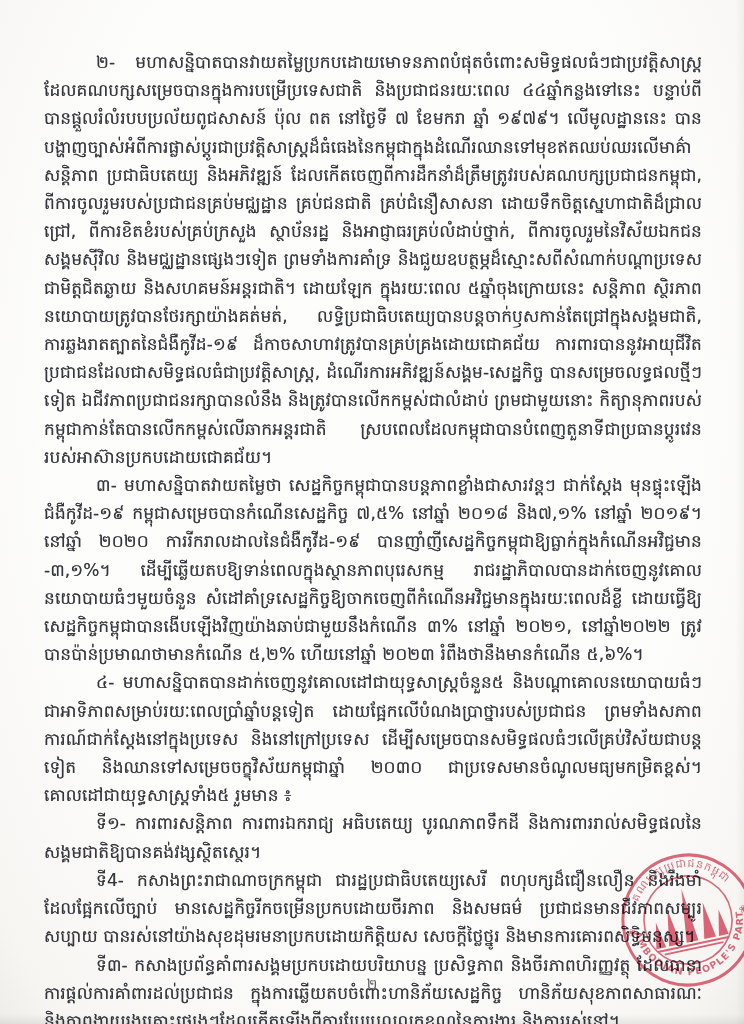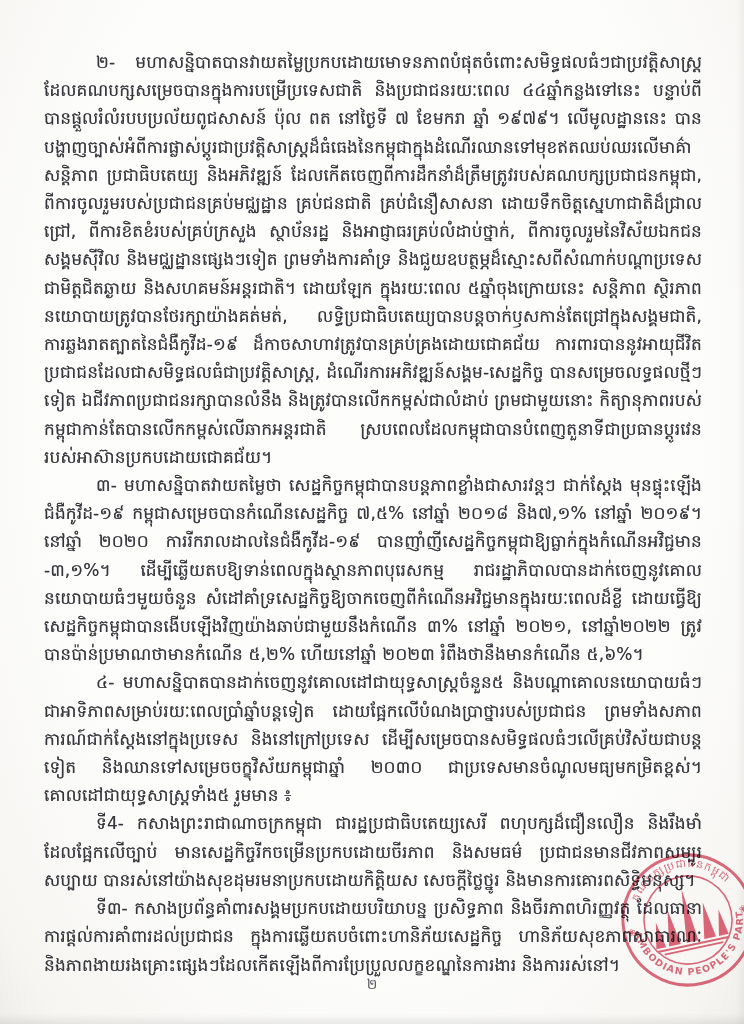--- a/index.html
+++ b/index.html
@@ -68,20 +68,21 @@
 </style>
 </head>
 <body>
 
 <div class="page">
 
   <div class="text-block">
     <p class="para">២- មហាសន្និបាតបានវាយតម្លៃប្រកបដោយមោទនភាពបំផុតចំពោះសមិទ្ធផលធំៗជាប្រវត្តិសាស្ត្រ ដែលគណបក្សសម្រេចបានក្នុងការបម្រើប្រទេសជាតិ និងប្រជាជនរយៈពេល ៤៤ឆ្នាំកន្លងទៅនេះ បន្ទាប់ពីបានផ្តួលរំលំរបបប្រល័យពូជសាសន៍ ប៉ុល ពត នៅថ្ងៃទី ៧ ខែមករា ឆ្នាំ ១៩៧៩។ លើមូលដ្ឋាននេះ បានបង្ហាញច្បាស់អំពីការផ្លាស់ប្តូរជាប្រវត្តិសាស្ត្រដ៏ធំធេងនៃកម្ពុជាក្នុងដំណើរឈានទៅមុខឥតឈប់ឈរលើមាគ៌ាសន្តិភាព ប្រជាធិបតេយ្យ និងអភិវឌ្ឍន៍ ដែលកើតចេញពីការដឹកនាំដ៏ត្រឹមត្រូវរបស់គណបក្សប្រជាជនកម្ពុជា, ពីការចូលរួមរបស់ប្រជាជនគ្រប់មជ្ឈដ្ឋាន គ្រប់ជនជាតិ គ្រប់ជំនឿសាសនា ដោយទឹកចិត្តស្នេហាជាតិដ៏ជ្រាលជ្រៅ, ពីការខិតខំរបស់គ្រប់ក្រសួង ស្ថាប័នរដ្ឋ និងអាជ្ញាធរគ្រប់លំដាប់ថ្នាក់, ពីការចូលរួមនៃវិស័យឯកជន សង្គមស៊ីវិល និងមជ្ឈដ្ឋានផ្សេងៗទៀត ព្រមទាំងការគាំទ្រ និងជួយឧបត្ថម្ភដ៏ស្មោះសពីសំណាក់បណ្តាប្រទេសជាមិត្តជិតឆ្ងាយ និងសហគមន៍អន្តរជាតិ។ ដោយឡែក ក្នុងរយៈពេល ៥ឆ្នាំចុងក្រោយនេះ សន្តិភាព ស្ថិរភាពនយោបាយត្រូវបានថែរក្សាយ៉ាងគត់មត់, លទ្ធិប្រជាធិបតេយ្យបានបន្តចាក់ឫសកាន់តែជ្រៅក្នុងសង្គមជាតិ, ការឆ្លងរាតត្បាតនៃជំងឺកូវីដ-១៩ ដ៏កាចសាហាវត្រូវបានគ្រប់គ្រងដោយជោគជ័យ ការពារបាននូវអាយុជីវិតប្រជាជនដែលជាសមិទ្ធផលធំជាប្រវត្តិសាស្ត្រ, ដំណើរការអភិវឌ្ឍន៍សង្គម-សេដ្ឋកិច្ច បានសម្រេចលទ្ធផលថ្មីៗទៀត ឯជីវភាពប្រជាជនរក្សាបានលំនឹង និងត្រូវបានលើកកម្ពស់ជាលំដាប់ ព្រមជាមួយនោះ កិត្យានុភាពរបស់កម្ពុជាកាន់តែបានលើកកម្ពស់លើឆាកអន្តរជាតិ ស្របពេលដែលកម្ពុជាបានបំពេញតួនាទីជាប្រធានប្តូរវេនរបស់អាស៊ានប្រកបដោយជោគជ័យ។</p>
     <p class="para">៣- មហាសន្និបាតវាយតម្លៃថា សេដ្ឋកិច្ចកម្ពុជាបានបន្តភាពខ្លាំងជាសារវន្តៗ ជាក់ស្តែង មុនផ្ទុះឡើងជំងឺកូវីដ-១៩ កម្ពុជាសម្រេចបានកំណើនសេដ្ឋកិច្ច ៧,៥% នៅឆ្នាំ ២០១៨ និង៧,១% នៅឆ្នាំ ២០១៩។ នៅឆ្នាំ ២០២០ ការរីករាលដាលនៃជំងឺកូវីដ-១៩ បានញាំញីសេដ្ឋកិច្ចកម្ពុជាឱ្យធ្លាក់ក្នុងកំណើនអវិជ្ជមាន -៣,១%។ ដើម្បីឆ្លើយតបឱ្យទាន់ពេលក្នុងស្ថានភាពបុរេសកម្ម រាជរដ្ឋាភិបាលបានដាក់ចេញនូវគោលនយោបាយធំៗមួយចំនួន សំដៅគាំទ្រសេដ្ឋកិច្ចឱ្យចាកចេញពីកំណើនអវិជ្ជមានក្នុងរយៈពេលដ៏ខ្លី ដោយធ្វើឱ្យសេដ្ឋកិច្ចកម្ពុជាបានងើបឡើងវិញយ៉ាងឆាប់ជាមួយនឹងកំណើន ៣% នៅឆ្នាំ ២០២១, នៅឆ្នាំ២០២២ ត្រូវបានប៉ាន់ប្រមាណថាមានកំណើន ៥,២% ហើយនៅឆ្នាំ ២០២៣ រំពឹងថានឹងមានកំណើន ៥,៦%។</p>
     <p class="para">៤- មហាសន្និបាតបានដាក់ចេញនូវគោលដៅជាយុទ្ធសាស្ត្រចំនួន៥ និងបណ្តាគោលនយោបាយធំៗជាអាទិភាពសម្រាប់រយៈពេលប្រាំឆ្នាំបន្តទៀត ដោយផ្អែកលើបំណងប្រាថ្នារបស់ប្រជាជន ព្រមទាំងសភាពការណ៍ជាក់ស្តែងនៅក្នុងប្រទេស និងនៅក្រៅប្រទេស ដើម្បីសម្រេចបានសមិទ្ធផលធំៗលើគ្រប់វិស័យជាបន្តទៀត និងឈានទៅសម្រេចចក្ខុវិស័យកម្ពុជាឆ្នាំ ២០៣០ ជាប្រទេសមានចំណូលមធ្យមកម្រិតខ្ពស់។ គោលដៅជាយុទ្ធសាស្ត្រទាំង៥ រួមមាន ៖</p>
+    <p class="para">ទី១- ការពារសន្តិភាព ការពារឯករាជ្យ អធិបតេយ្យ បូរណភាពទឹកដី និងការពាររាល់សមិទ្ធផលនៃសង្គមជាតិឱ្យបានគង់វង្សស្ថិតស្ថេរ។</p>
     <p class="para">ទី4- កសាងព្រះរាជាណាចក្រកម្ពុជា ជារដ្ឋប្រជាធិបតេយ្យសេរី ពហុបក្សដ៏ជឿនលឿន និងរឹងមាំ ដែលផ្អែកលើច្បាប់ មានសេដ្ឋកិច្ចរីកចម្រើនប្រកបដោយចីរភាព និងសមធម៌ ប្រជាជនមានជីវភាពសម្បូរសប្បាយ បានរស់នៅយ៉ាងសុខដុមរមនាប្រកបដោយកិត្តិយស សេចក្តីថ្លៃថ្នូរ និងមានការគោរពសិទ្ធិមនុស្ស។</p>
     <p class="para">ទី៣- កសាងប្រព័ន្ធគាំពារសង្គមប្រកបដោយបរិយាបន្ន ប្រសិទ្ធភាព និងចីរភាពហិរញ្ញវត្ថុ ដែលធានាការផ្តល់ការគាំពារដល់ប្រជាជន ក្នុងការឆ្លើយតបចំពោះហានិភ័យសេដ្ឋកិច្ច ហានិភ័យសុខភាពសាធារណៈ និងភាពងាយរងគ្រោះផ្សេងៗដែលកើតឡើងពីការប្រែប្រួលលក្ខខណ្ឌនៃការងារ និងការរស់នៅ។</p>
   </div>
 
   <div class="stamp">
     <svg width="140" height="140" viewBox="0 0 140 140">
       <g fill="none" stroke="#d84b60">
         <circle cx="70" cy="70" r="65" stroke-width="3"></circle>
         <circle cx="70" cy="70" r="44" stroke-width="1.6"></circle>
       </g>

